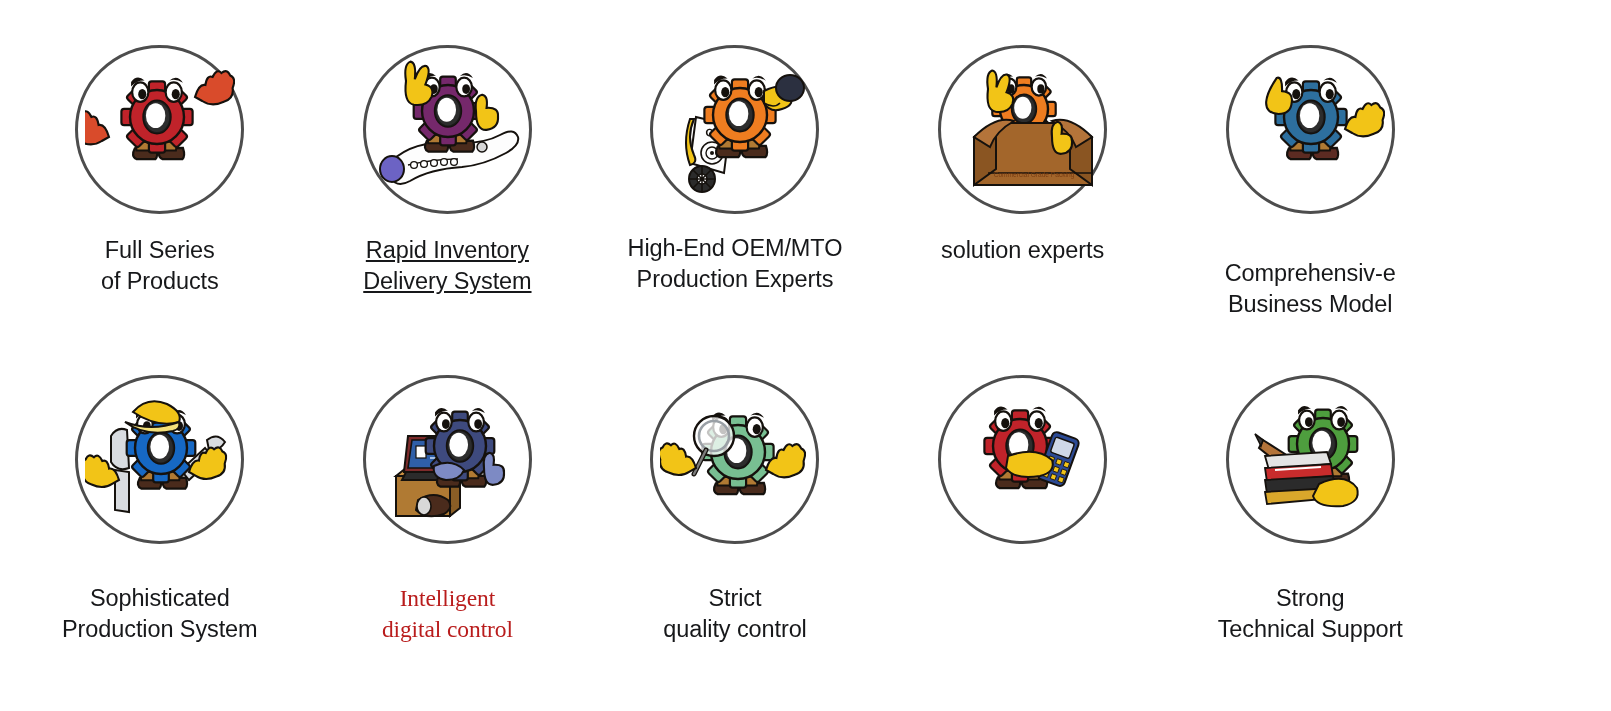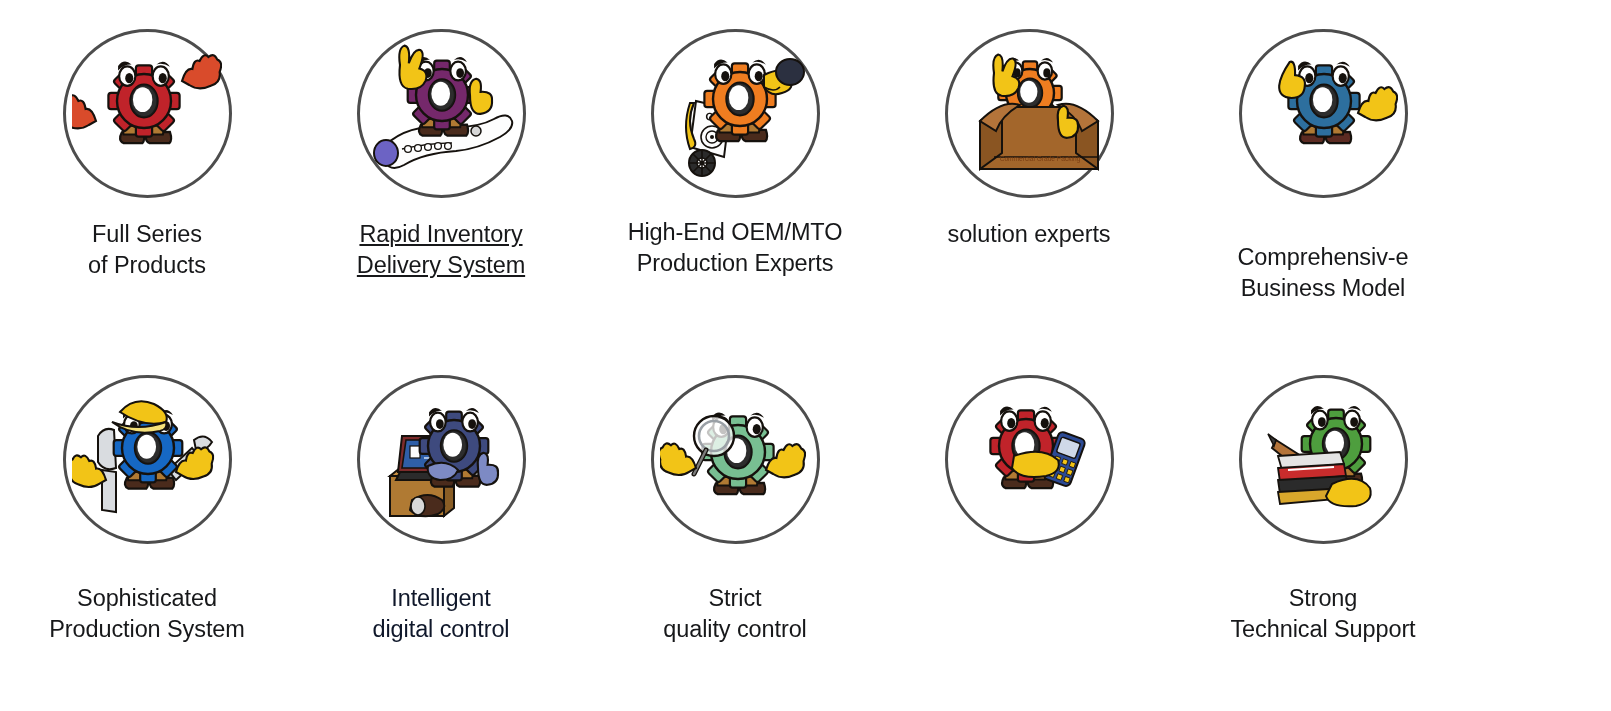--- a/index.html
+++ b/index.html
@@ -17,21 +17,21 @@
     color: #1a1a1a;
   }
 
   #feature-grid {
     width: 1470px;
     height: 711px;
     display: grid;
     grid-template-columns: repeat(5, 1fr);
     grid-template-rows: repeat(2, 1fr);
     align-items: start;
-    padding: 0;
+    padding: 16px;
   }
 
   .feature-cell {
     display: flex;
     flex-direction: column;
     align-items: center;
     justify-content: flex-start;
     padding-top: 29px;
   }
 
@@ -433,21 +433,21 @@
               <path d="M62,82 q 18,-8 30,4 q -4,10 -18,10 q -14,-2 -12,-14 z" fill="#7d8ac4" stroke="#15110d" stroke-width="2"></path>
               <g transform="translate(112,80) scale(1,1)">
                 <path d="M0,4 q -1.6,-13.600000000000001 5.6000000000000005,-15.2 q 5.6000000000000005,0.8 4,12 q 11.200000000000001,-0.8 10.4,8 q 0.8,10.4 -10.4,12 q -9.6,0.8 -9.6,-16.8 z" fill="#7d8ac4" stroke="#15110d" stroke-width="2.1"></path>
               </g>
               <path d="M46,116 q 16,-10 30,0 q 6,8 -4,14 q -18,6 -28,-4 z" fill="#4a2b1c" stroke="#15110d" stroke-width="2"></path>
               <ellipse cx="52" cy="122" rx="7" ry="9" fill="#d8d8d8" stroke="#15110d" stroke-width="1.6"></ellipse>
             </g>
           </svg>
         </span>
       </div>
-      <div class="feature-caption" style="color: #0f172a;">
+      <div class="feature-caption" style="color: #b91c1c; font-family: Liberation Serif, serif;">
         <span class="caption-line">Intelligent</span>
         <span class="caption-line">digital control</span>
       </div>
     </div>
     <div class="feature-cell row2">
       <div class="badge-circle" style="border-color: rgb(77, 77, 77);">
         <span>
           <svg class="badge-art" viewBox="0 0 150 150" xmlns="http://www.w3.org/2000/svg" aria-hidden="true">
             <g>
               <path d="M65.364,87.44 l 9.180000000000001,0 l 0,14.040000000000001 l -9.180000000000001,0 z" fill="#4a2b1c" opacity="0"></path>

